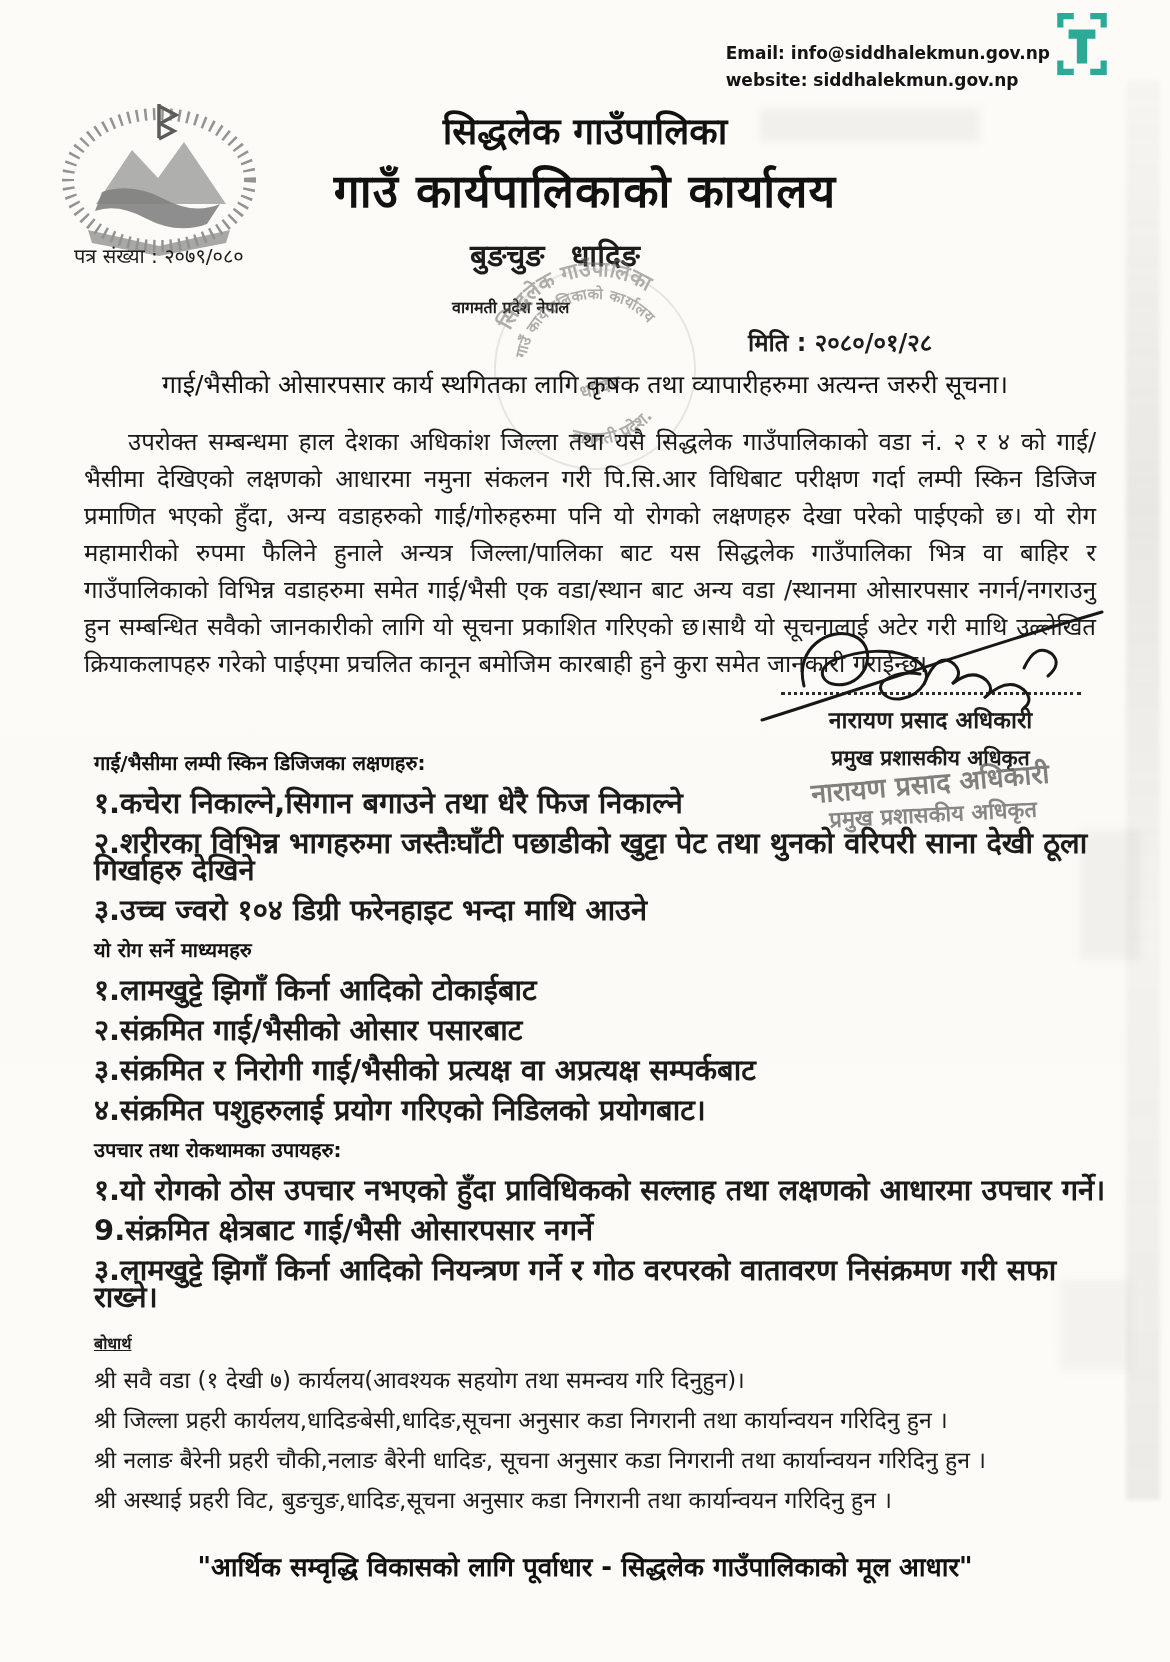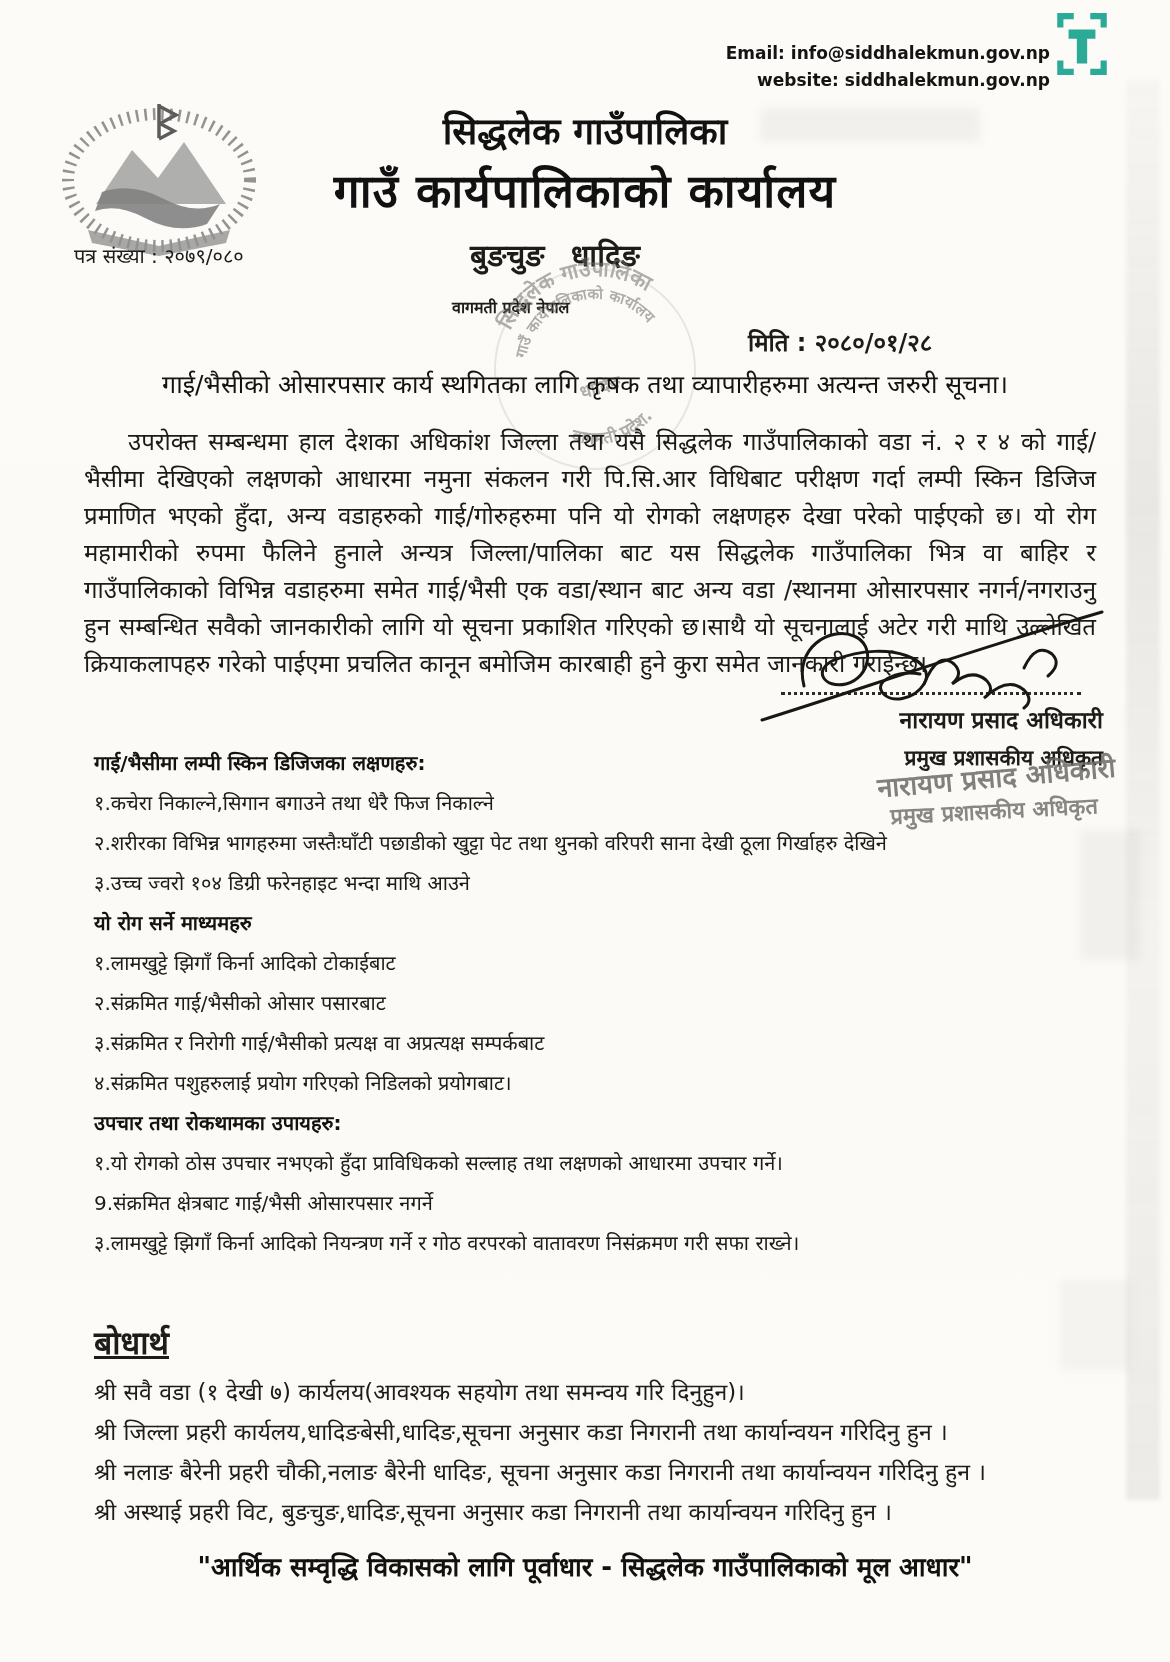--- a/index.html
+++ b/index.html
@@ -13,21 +13,21 @@
     overflow:hidden;
   }
   
   .streak{position:absolute;pointer-events:none;}
   .streak.s1{right:10px;top:80px;width:34px;height:1420px;
     background:linear-gradient(180deg,rgba(110,110,110,.04),rgba(110,110,110,.13) 30%,rgba(110,110,110,.05) 60%,rgba(110,110,110,.11));filter:blur(2px);}
   .streak.s2{left:760px;top:108px;width:220px;height:34px;background:rgba(120,120,120,.08);filter:blur(4px);}
   .streak.s3{left:1080px;top:830px;width:60px;height:130px;background:rgba(120,120,120,.07);filter:blur(4px);}
   .streak.s4{left:1060px;top:1280px;width:70px;height:90px;background:rgba(120,120,120,.06);filter:blur(4px);}
 
-  .contact{position:absolute;top:40px;right:120px;text-align:right;
+  .contact{position:absolute;top:40px;right:120px;
     font-size:17px;font-weight:bold;line-height:27px;color:#141414;}
   .t-logo{position:absolute;top:12px;right:62px;width:52px;height:64px;}
 
   .emblem{position:absolute;top:96px;left:58px;width:202px;height:160px;opacity:.92;}
 
   .title1{position:absolute;top:104px;left:0;width:100%;text-align:center;
     font-size:37px;font-weight:bold;color:#111;}
   .title2{position:absolute;top:158px;left:0;width:100%;text-align:center;
     font-size:46px;font-weight:bold;color:#111;letter-spacing:1px;}
 
@@ -40,37 +40,37 @@
   .round-stamp{position:absolute;top:244px;left:470px;width:250px;height:250px;
     transform:rotate(-16deg);opacity:.55;}
   .round-stamp text{fill:#6f6e6c;font-weight:bold;font-family:"DejaVu Sans","Liberation Sans",sans-serif;}
 
   .subject{position:absolute;top:366px;left:0;width:100%;text-align:center;
     font-size:25px;font-weight:normal;color:#141311;}
 
   .body-par{position:absolute;top:424px;left:84px;width:1012px;
     font-size:24px;line-height:37px;text-align:justify;text-indent:44px;color:#1b1a18;}
 
-  .sig{position:absolute;top:612px;left:758px;width:345px;text-align:right;}
+  .sig{position:absolute;top:612px;left:758px;width:345px;text-align:center;}
   .sig-scrawl{position:absolute;top:-4px;left:-16px;width:375px;height:120px;overflow:visible;}
   .sig-dots{margin:80px auto 0 auto;width:300px;border-bottom:3px dotted #2c2b29;height:0;}
   .sig-name{margin-top:8px;font-size:23px;font-weight:bold;}
   .sig-desig{margin-top:8px;font-size:21px;font-weight:bold;}
   .sig-stamp1{position:absolute;top:152px;left:-14px;width:372px;
     font-size:27px;font-weight:bold;color:#6c6b69;transform:rotate(-5deg);opacity:.85;}
   .sig-stamp2{position:absolute;top:186px;left:10px;width:330px;
     font-size:22px;font-weight:bold;color:#6c6b69;transform:rotate(-3deg);opacity:.8;}
 
   .sections{position:absolute;top:750px;left:94px;width:1016px;}
   .sec-heading{font-size:20px;font-weight:bold;line-height:27px;margin:0 0 13px 0;color:#131210;}
-  .sec-item{font-size:20px;line-height:27px;margin:0 0 13px 0;color:#1c1b19;}
+  .sec-item{font-size:29px;line-height:27px;margin:0 0 13px 0;color:#1c1b19;font-weight:bold;}
 
   .cc{position:absolute;top:1330px;left:94px;width:1016px;}
-  .cc-heading{font-size:32px;font-weight:bold;text-decoration:underline;
-    line-height:27px;margin:0 0 22px 0;}
+  .cc-heading{font-size:16px;font-weight:bold;text-decoration:underline;
+    line-height:27px;margin:0 0 10px 0;}
   .cc-item{font-size:23px;line-height:27px;margin:0 0 13px 0;}
 
   .footer{position:absolute;top:1548px;left:0;width:100%;text-align:center;
     font-size:26px;font-weight:bold;color:#121110;}
 </style>
 </head>
 <body>
 
 <div class="page">
 

